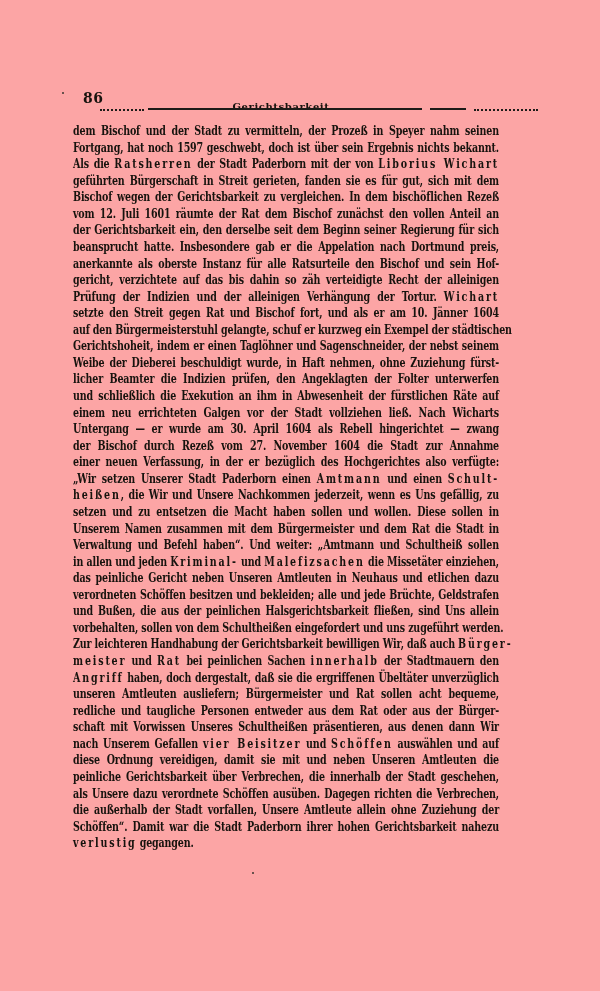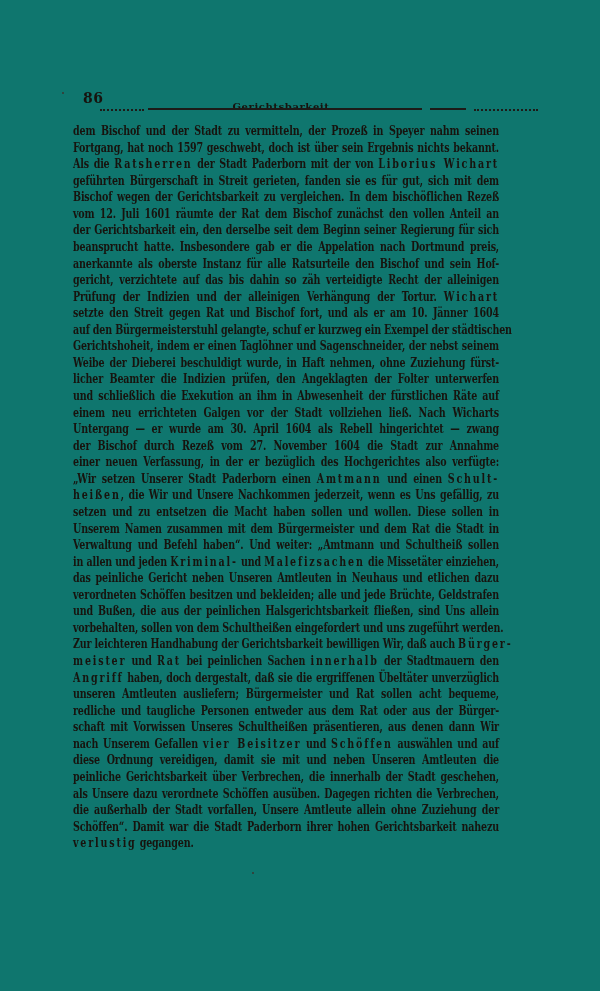--- a/index.html
+++ b/index.html
@@ -5,21 +5,21 @@
   html, body { margin: 0; padding: 0; }
   body {
     width: 600px; height: 991px;
     background: #ffffff;
     font-family: "DejaVu Serif", serif;
     color: #17130e;
   }
   .page {
     position: relative;
     width: 600px; height: 991px;
-    background: #0f766e;
+    background: #fca5a5;
     overflow: hidden;
   }
   .pagenum {
     position: absolute; left: 83px; top: 90px;
     font-size: 14px; font-weight: bold;
     letter-spacing: 0.5px;
   }
   .running-title {
     position: absolute; left: 70px; top: 101px; width: 426px;
     text-align: center;

